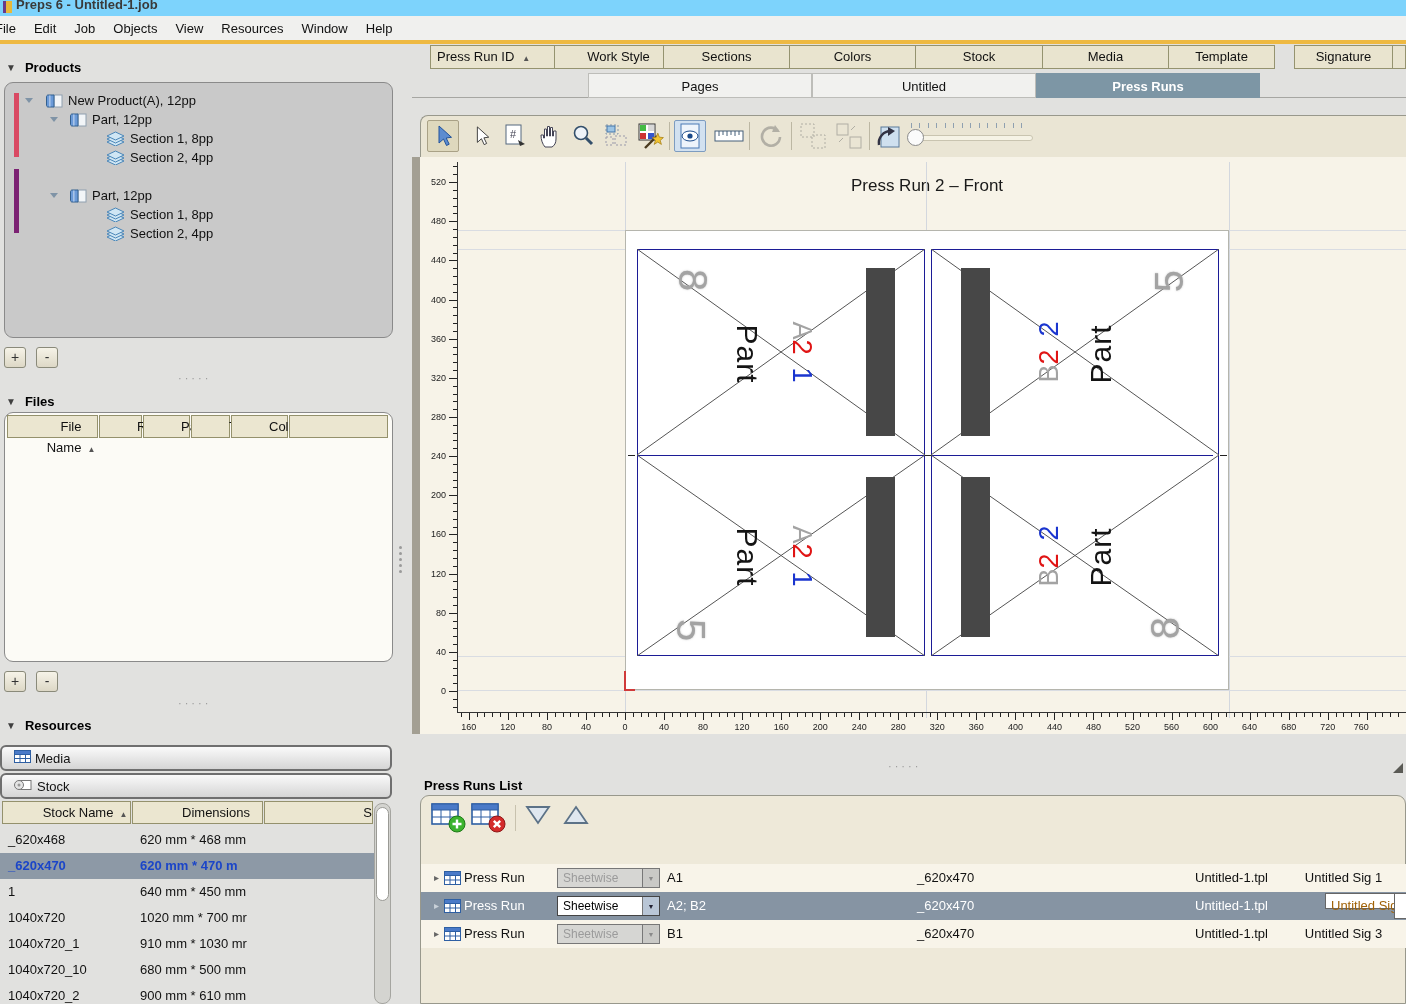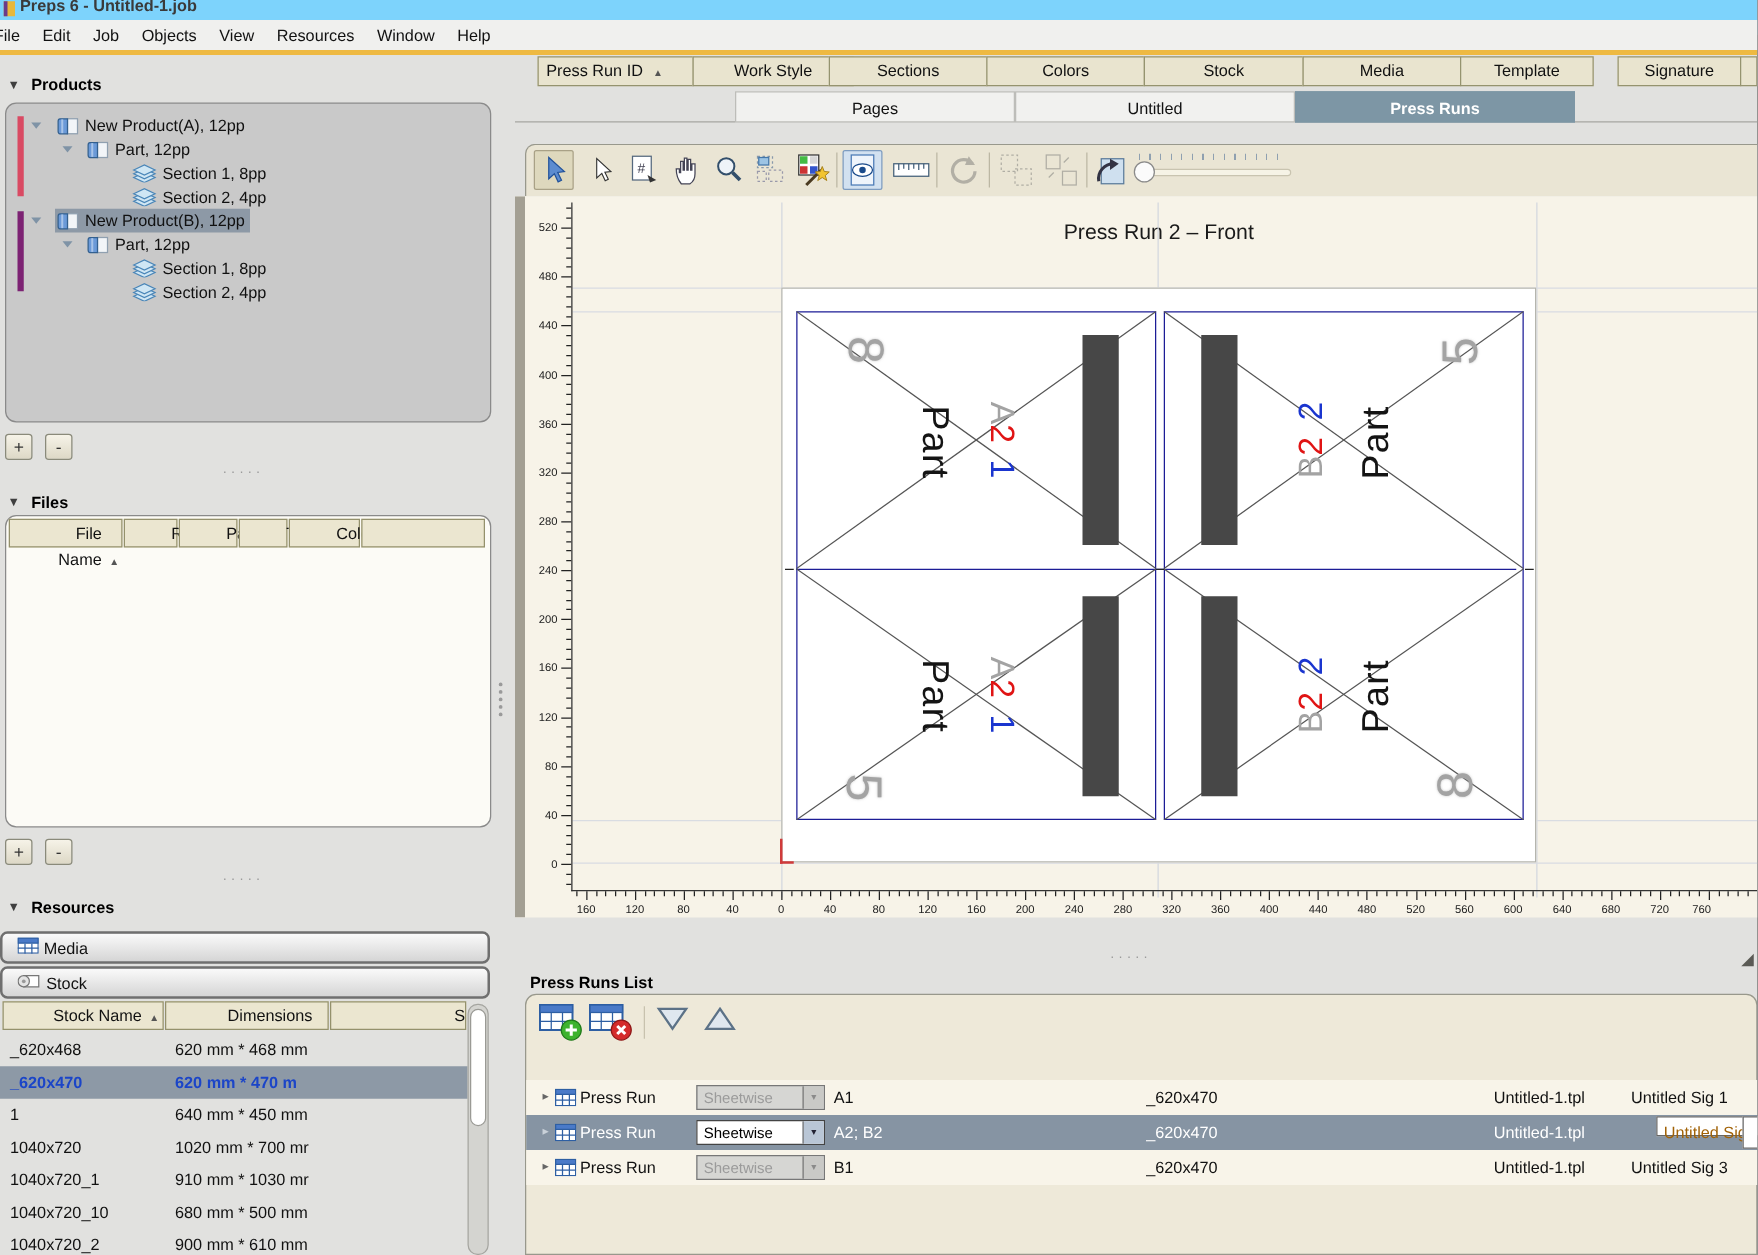--- a/index.html
+++ b/index.html
@@ -196,33 +196,20 @@
                 <path d="M2 11 L10.5 7 L19 11 L10.5 15 Z"></path>
                 <path d="M2 8 L10.5 4 L19 8 L10.5 12 Z"></path>
                 <path d="M2 5 L10.5 1 L19 5 L10.5 9 Z"></path>
               </g>
             </svg>
           </span>
           <span>Section 2, 4pp</span>
         </div>
       </div>
       <div class="colorbar" style="top:86px;height:64px;background:#7c2273;"></div>
-      <div class="tree-row" style="top:84px;">
-        <div class="tree-arrow" style="left:20px;"></div>
-        <div class="tree-hl sel" style="left:39px;">
-          <span style="display: flex;">
-            <svg width="19" height="16" viewBox="0 0 19 16">
-              <rect x="9" y="2" width="8" height="12" fill="#f2f5f8" stroke="#90a0b0"></rect>
-              <path d="M3 2 L9 2 L9 14 L3 14 C2 14 1.5 13 1.5 12 L1.5 4 C1.5 3 2 2 3 2 Z" fill="#6b9ad8" stroke="#33608f"></path>
-              <rect x="4" y="2.5" width="1.6" height="11" fill="#a8c4e8"></rect>
-            </svg>
-          </span>
-          <span>New Product(B), 12pp</span>
-        </div>
-      </div>
       <div class="tree-row" style="top:103px;">
         <div class="tree-arrow" style="left:45px;"></div>
         <div class="tree-hl" style="left:63px;">
           <span style="display: flex;">
             <svg width="19" height="16" viewBox="0 0 19 16">
               <rect x="9" y="2" width="8" height="12" fill="#f2f5f8" stroke="#90a0b0"></rect>
               <path d="M3 2 L9 2 L9 14 L3 14 C2 14 1.5 13 1.5 12 L1.5 4 C1.5 3 2 2 3 2 Z" fill="#6b9ad8" stroke="#33608f"></path>
               <rect x="4" y="2.5" width="1.6" height="11" fill="#a8c4e8"></rect>
             </svg>
           </span>

